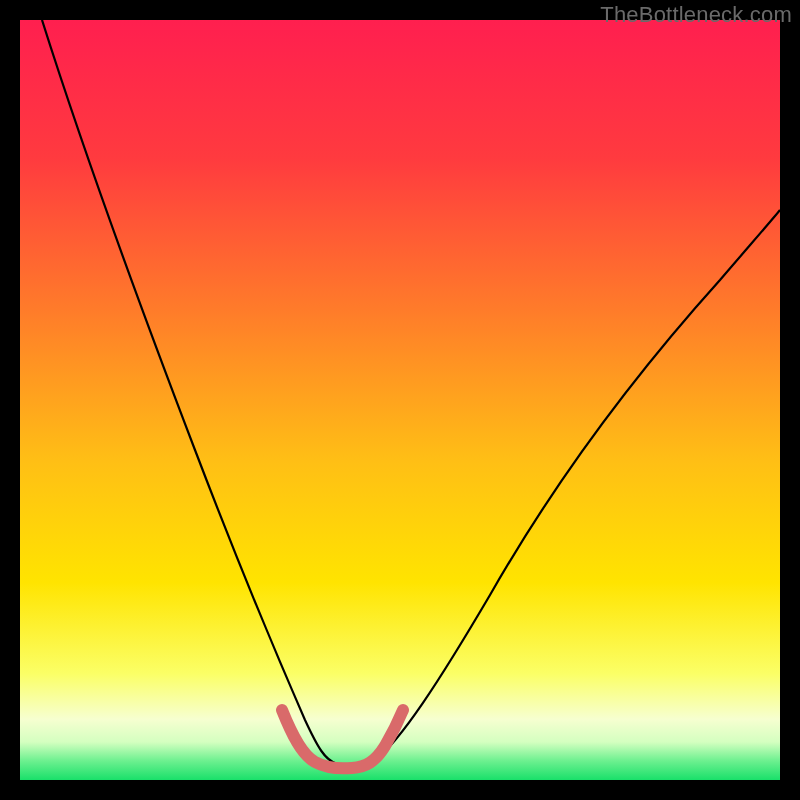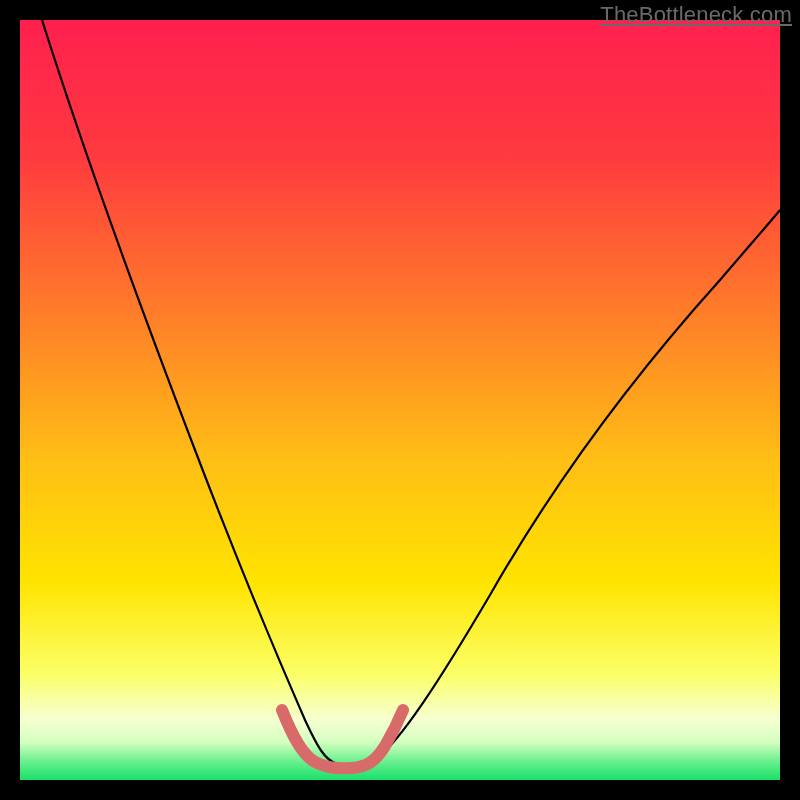--- a/index.html
+++ b/index.html
@@ -28,21 +28,20 @@
   }
   .watermark {
     position: absolute;
     top: 2px;
     right: 8px;
     color: #6a6a6a;
     font-size: 22px;
     font-weight: 400;
     letter-spacing: 0.2px;
     z-index: 5;
-    text-decoration: underline;
   }
   svg.plot {
     position: absolute;
     left: 0;
     top: 0;
     width: 760px;
     height: 760px;
     z-index: 3;
   }
 </style>

